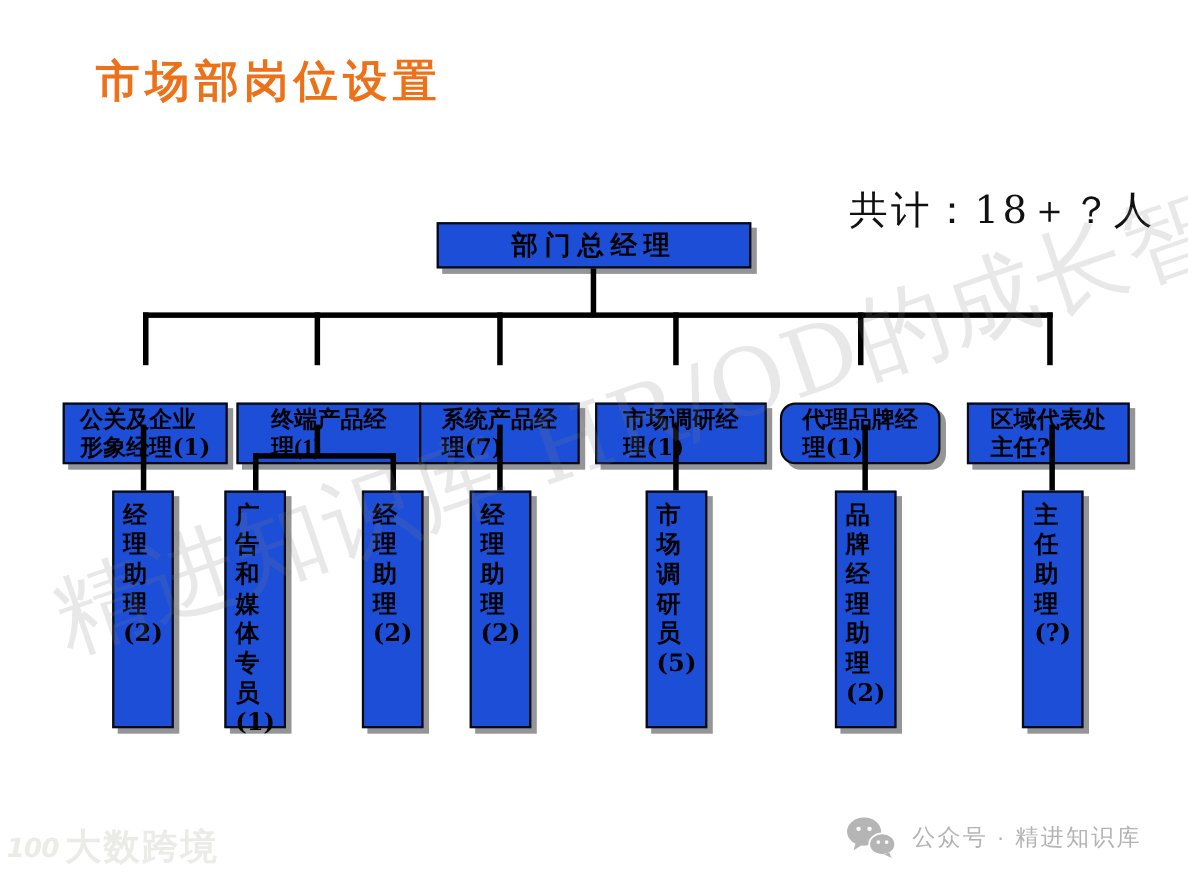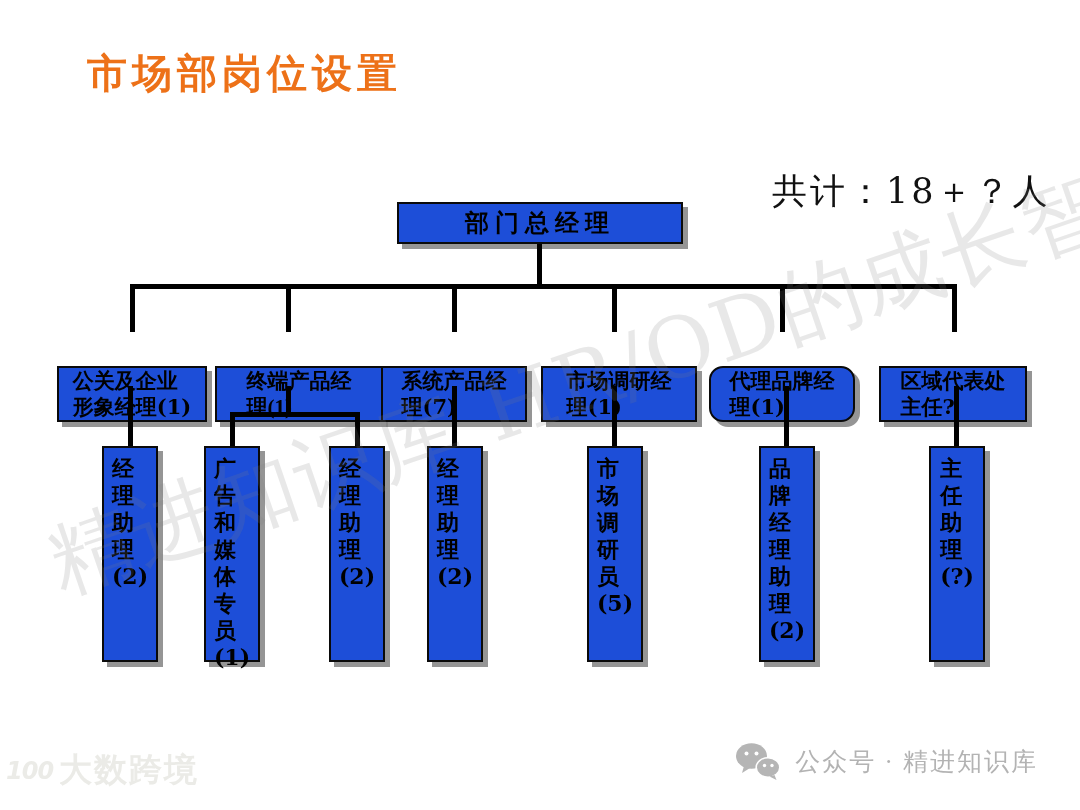--- a/index.html
+++ b/index.html
@@ -45,22 +45,22 @@
     font-weight:bold;z-index:3;text-align:center;
   }
   .wm-corner .mark{font-size:24px;font-style:italic;letter-spacing:-1px;}
   .wm-corner .brand{font-size:33px;letter-spacing:2px;}
   
   .footer{
     position:absolute;right:42px;top:742px;display:flex;align-items:center;gap:14px;
     z-index:4;
   }
   .footer .label{
-    font-family:Liberation Serif, serif;
-    font-size:25px;color:#b3b3b3;letter-spacing:2px;white-space:nowrap;
+    font-family:Liberation Sans, sans-serif;
+    font-size:21px;color:#b3b3b3;letter-spacing:2px;white-space:nowrap;
   }
 </style>
 </head>
 <body>
 
 <div id="stage">
 
   <div class="page-title">市场部岗位设置</div>
 
   <div class="total-label">共计：18＋？人</div>

